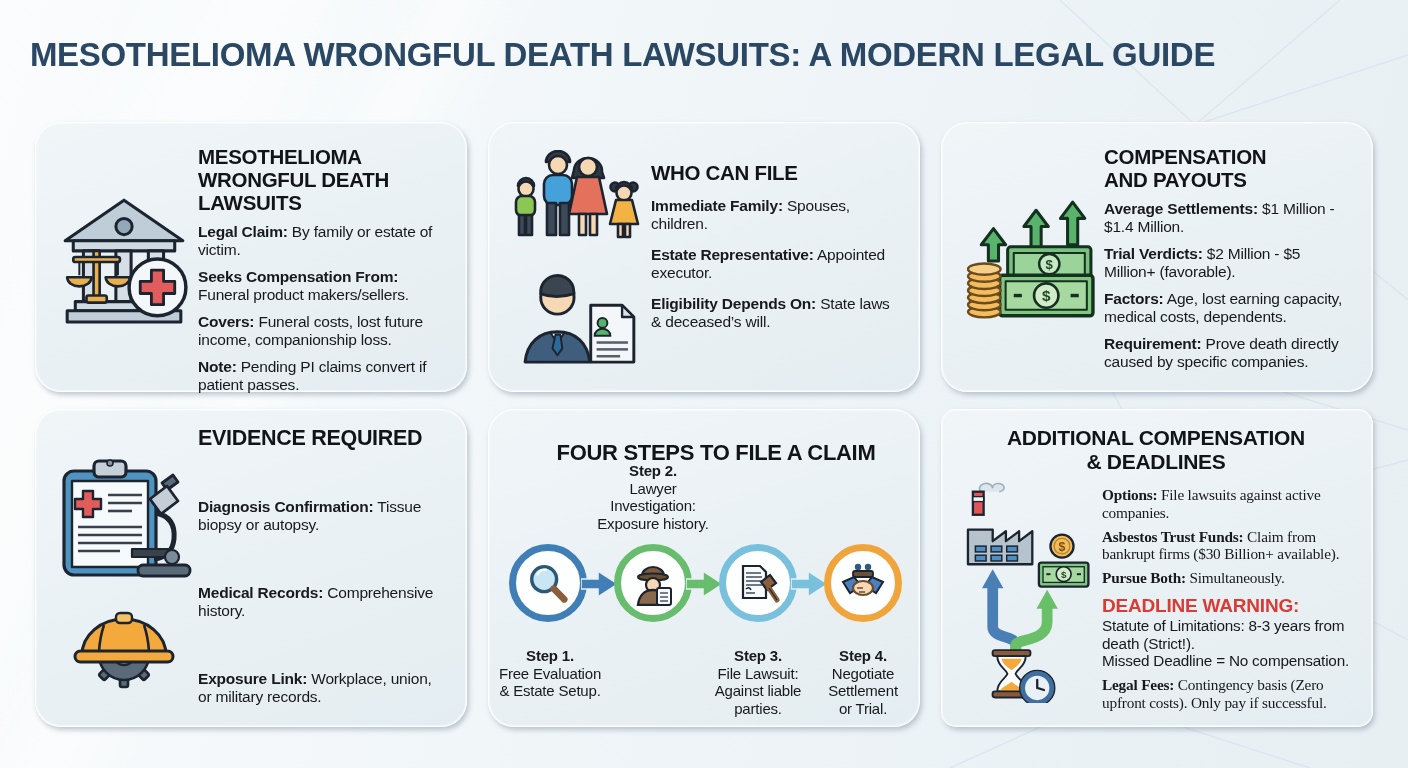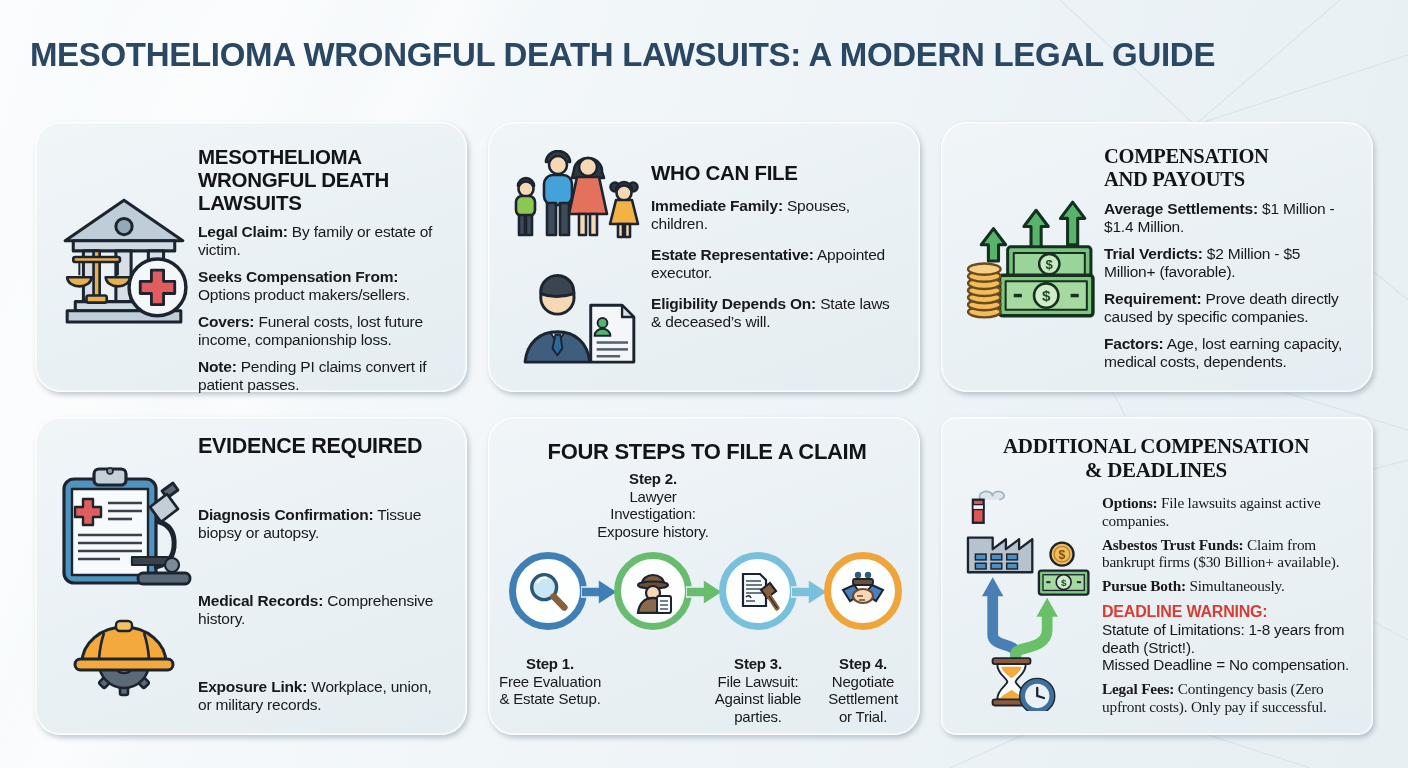--- a/index.html
+++ b/index.html
@@ -4,58 +4,58 @@
 <style>
   html,body{margin:0;padding:0;width:1408px;height:768px;overflow:hidden;
     font-family:"Liberation Sans", sans-serif;
     background:linear-gradient(105deg,#fafcfd 0%,#eef4f7 55%,#e7eff3 100%);}
   .bg-mesh{position:absolute;left:0;top:0;width:1408px;height:768px;pointer-events:none;}
   .streak{position:absolute;width:260px;height:1100px;background:linear-gradient(to right,rgba(255,255,255,0),rgba(255,255,255,.5),rgba(255,255,255,0));transform:rotate(28deg);pointer-events:none;}
   .s1{left:-60px;top:-180px}.s2{left:200px;top:-220px;width:160px}
   .page-title{position:absolute;left:0;top:36px;width:1245px;text-align:center;margin:0;
     font-size:33px;font-weight:bold;letter-spacing:-.3px;color:#2a4763;}
   .grid{position:absolute;left:35px;top:122px;display:grid;
-    grid-template-columns:432px 432px 432px;grid-template-rows:270px 318px;gap:25px 21px;}
+    grid-template-columns:432px 432px 432px;grid-template-rows:270px 318px;gap:17px 21px;}
   .card{background:linear-gradient(160deg,#f0f5f8,#e4edf1);border:1px solid rgba(255,255,255,.95);
     border-radius:26px;box-shadow:2px 3px 5px rgba(120,140,158,.45), inset 0 0 0 1px rgba(255,255,255,.45);
     box-sizing:border-box;position:relative;}
   .card-flex{display:flex;padding:16px 18px 12px 14px;}
   .icon-col{flex:0 0 148px;display:flex;flex-direction:column;align-items:center;justify-content:center;gap:12px;}
   .text-col{flex:1;padding-right:2px;}
   .card-h{font-size:20.5px;line-height:1.13;font-weight:bold;color:#121417;letter-spacing:-.3px;margin:0 0 5px;}
-  .h-line{display:block;font-family:Liberation Serif, serif;}
+  .h-line{display:block;}
   .item{font-size:15.5px;line-height:1.16;color:#17191c;letter-spacing:-.2px;margin:9px 0;}
   .item b{font-weight:bold;}
   .pt22{padding-top:6px;}
   .card-who .item{margin:13px 0;}
   .card-evidence .text-col{display:flex;flex-direction:column;justify-content:space-between;}
   .card-evidence .item{margin:8px 0;}
   
-  .steps-heading{position:absolute;top:18px;left:0;width:100%;text-align:center;margin:3px;
+  .steps-heading{position:absolute;top:18px;left:0;width:100%;text-align:center;margin:12px;
     font-size:22px;font-weight:bold;letter-spacing:-.3px;color:#121417;}
   .step-label{position:absolute;text-align:center;font-size:15px;line-height:1.17;color:#17191c;letter-spacing:-.2px;}
   .step-label b{display:block;font-weight:bold;}
   .step-label span{display:block;}
   .step-circle{position:absolute;top:134px;width:64px;height:64px;border:7px solid #000;border-radius:50%;
     background:#fdfefe;display:flex;align-items:center;justify-content:center;}
   .tab{position:absolute;width:18px;height:18px;transform:rotate(45deg);left:50%;margin-left:-9px;z-index:-1;}
   .tab-b{bottom:-6px;}.tab-t{top:-6px;}
   .r1{border-color:#3f7fb5}.t1{background:#3f7fb5}
   .r2{border-color:#67bd6d}.t2{background:#67bd6d}
   .r3{border-color:#79c0dc}.t3{background:#79c0dc}
   .r4{border-color:#f0a53c}.t4{background:#f0a53c}
   .flow-arrow{position:absolute;top:159px;}
   
   .card-add{padding:14px 16px 10px 14px;border-radius:15px;}
   .add-h{font-size:21px;line-height:1.15;font-weight:bold;text-align:center;color:#121417;letter-spacing:-.3px;margin:2px 0 6px;}
   .add-row{display:flex;}
   .add-icons{flex:0 0 146px;display:flex;justify-content:center;}
   .add-text{flex:1;}
   .add-text .item{margin:6px 0;font-size:15.3px;font-family:Liberation Serif, serif;}
-  .warn-label{color:#d93b35;font-weight:bold;font-size:16px;letter-spacing:-.2px;margin-top:8px;}
+  .warn-label{color:#d93b35;font-weight:bold;font-size:19px;letter-spacing:-.2px;margin-top:8px;}
   .warn-line{font-size:15.3px;line-height:1.16;color:#17191c;letter-spacing:-.2px;}
 </style>
 </head>
 <body>
 
 <svg class="bg-mesh" width="1408" height="768">
   <g fill="none" stroke="#d7e2ea" stroke-width="1.4" opacity="0.75">
     <path d="M1060,0 L1195,125 L1408,55"></path>
     <path d="M1340,0 L1195,125"></path>
     <path d="M1195,125 L1408,300"></path>
@@ -95,21 +95,21 @@
           <line x1="60" y1="71" x2="60" y2="84" stroke-width="2"></line>
           <rect x="29" y="104" width="20" height="7" rx="2" fill="#e9b04e"></rect>
         </g>
         <circle cx="99" cy="96" r="28" fill="#f4f7f9" stroke="#1c2430" stroke-width="3.4"></circle>
         <polygon points="93,79 105,79 105,90 116,90 116,102 105,102 105,113 93,113 93,102 82,102 82,90 93,90" fill="#e15c5c" stroke="#1c2430" stroke-width="2.8" stroke-linejoin="round"></polygon>
       </svg>
     </div>
     <div class="text-col pt22">
       <h2 class="card-h">MESOTHELIOMA WRONGFUL DEATH LAWSUITS</h2>
       <div class="item"><b>Legal Claim:</b><span> By family or estate of victim.</span></div>
-      <div class="item"><b>Seeks Compensation From:</b><span> Options product makers/sellers.</span></div>
+      <div class="item"><b>Seeks Compensation From:</b><span> Funeral product makers/sellers.</span></div>
       <div class="item"><b>Covers:</b><span> Funeral costs, lost future income, companionship loss.</span></div>
       <div class="item"><b>Note:</b><span> Pending PI claims convert if patient passes.</span></div>
     </div>
   </section>
 
   <section class="card card-flex card-who">
     <div class="icon-col">
       <svg width="134" height="108" viewBox="0 0 132 108">
         <g stroke="#1c2430" stroke-width="2.6" stroke-linejoin="round">
           <path d="M35,12 a12 11 0 0 1 24 0 z" fill="#323c46"></path>
@@ -192,22 +192,22 @@
         <text x="82" y="101" font-size="15" font-weight="bold" fill="#1d4a28" text-anchor="middle">$</text>
       </svg>
     </div>
     <div class="text-col pt22">
       <h2 class="card-h">
           <span class="h-line">COMPENSATION</span>
           <span class="h-line">AND PAYOUTS</span>
         </h2>
       <div class="item"><b>Average Settlements:</b><span> $1 Million - $1.4 Million.</span></div>
       <div class="item"><b>Trial Verdicts:</b><span> $2 Million - $5 Million+ (favorable).</span></div>
+      <div class="item"><b>Factors:</b><span> Age, lost earning capacity, medical costs, dependents.</span></div>
       <div class="item"><b>Requirement:</b><span> Prove death directly caused by specific companies.</span></div>
-      <div class="item"><b>Factors:</b><span> Age, lost earning capacity, medical costs, dependents.</span></div>
     </div>
   </section>
 
   <section class="card card-flex card-evidence">
     <div class="icon-col">
       <svg width="142" height="130" viewBox="0 0 140 130">
         <g stroke="#1c2430" stroke-width="3.2" stroke-linejoin="round">
           <rect x="10" y="20" width="92" height="104" rx="10" fill="#4f93c0"></rect>
           <rect x="18" y="30" width="76" height="86" fill="#f7fafc" stroke-width="2.4"></rect>
           <rect x="40" y="10" width="32" height="16" rx="5" fill="#c6d0d8"></rect>
@@ -403,21 +403,21 @@
             <path d="M78,56 L78,44 M78,56 L88,59" stroke="#1c2430" stroke-width="3.4" stroke-linecap="round" fill="none"></path>
           </g>
         </svg>
       </div>
       <div class="add-text">
         <div class="item"><b>Options:</b><span> File lawsuits against active companies.</span></div>
         <div class="item"><b>Asbestos Trust Funds:</b><span> Claim from bankrupt firms ($30 Billion+ available).</span></div>
         <div class="item"><b>Pursue Both:</b><span> Simultaneously.</span></div>
         <div>
           <div class="warn-label">DEADLINE WARNING:</div>
-          <div class="warn-line">Statute of Limitations: 1-8 years from death (Strict!).</div>
+          <div class="warn-line">Statute of Limitations: 8-3 years from death (Strict!).</div>
           <div class="warn-line">Missed Deadline = No compensation.</div>
         </div>
         <div class="item"><b>Legal Fees:</b><span> Contingency basis (Zero upfront costs). Only pay if successful.</span></div>
       </div>
     </div>
   </section>
 
 </div>
 
 </body></html>

